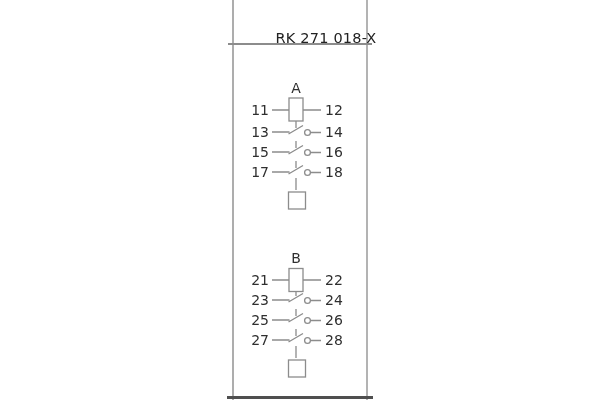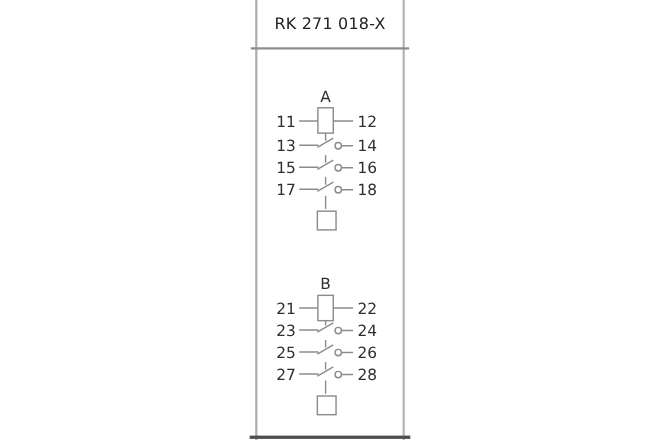--- a/index.html
+++ b/index.html
@@ -22,26 +22,27 @@
     width: 136px;
     height: 400px;
     box-sizing: border-box;
     border-left: 2px solid #adadad;
     border-right: 2px solid #b3b3b3;
     background: #ffffff;
   }
   .panel-header {
     position: absolute;
     left: 233px;
-    top: 0;
+    top: 16px;
     width: 134px;
     height: 43px;
     display: flex;
     align-items: center;
     justify-content: center;
+    padding-left: 26px;
   }
   .panel-title {
     font-size: 14.5px;
     color: #222222;
     letter-spacing: 0.2px;
     white-space: nowrap;
   }
   .header-divider {
     position: absolute;
     left: 228px;

